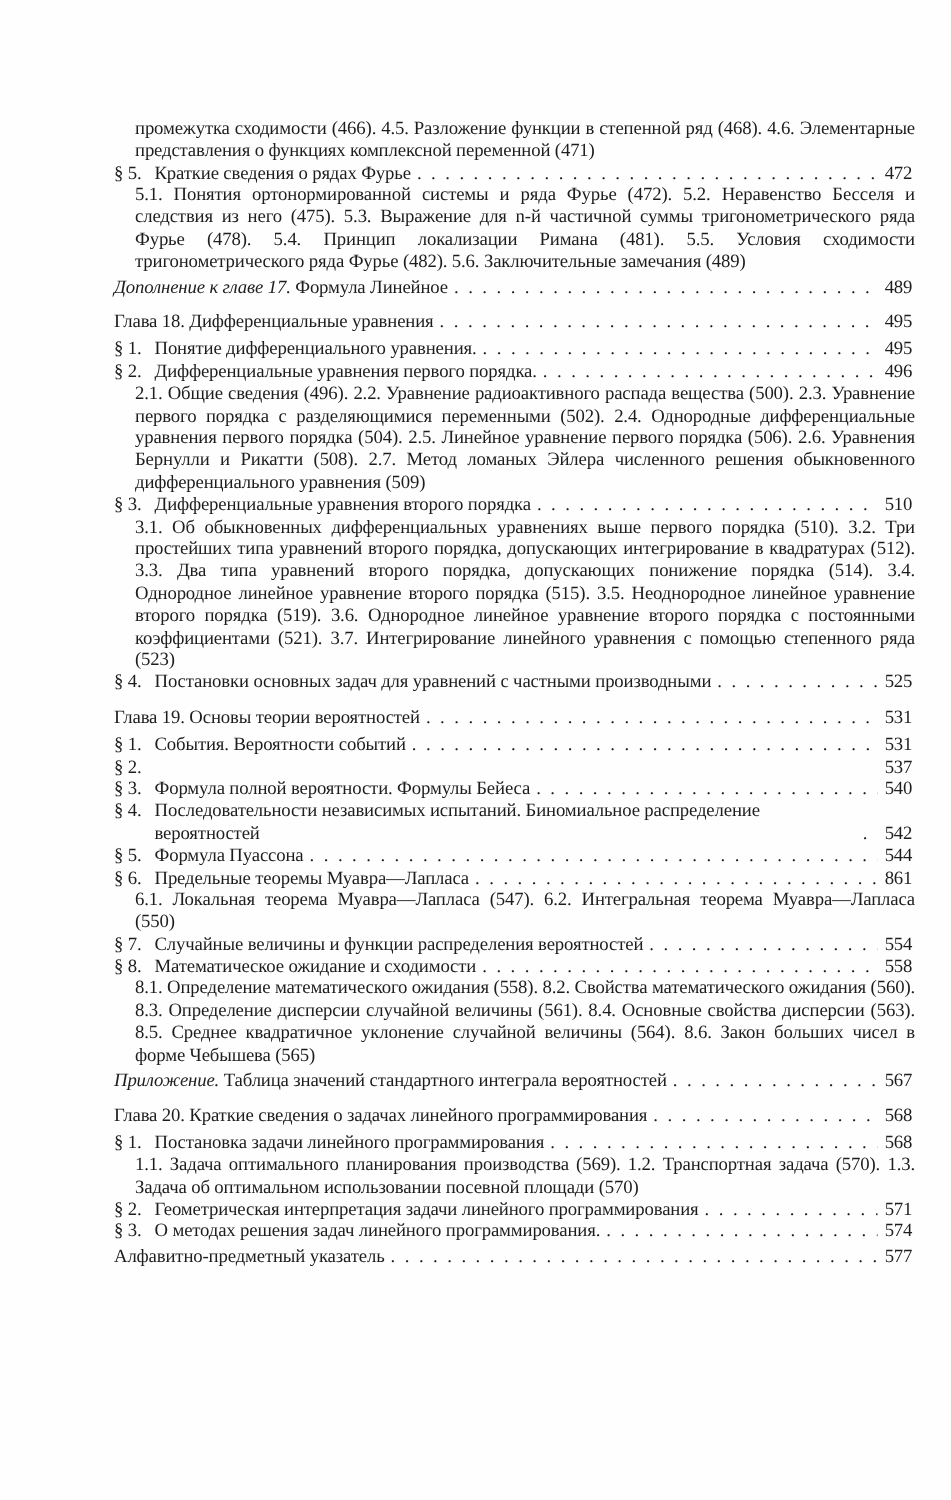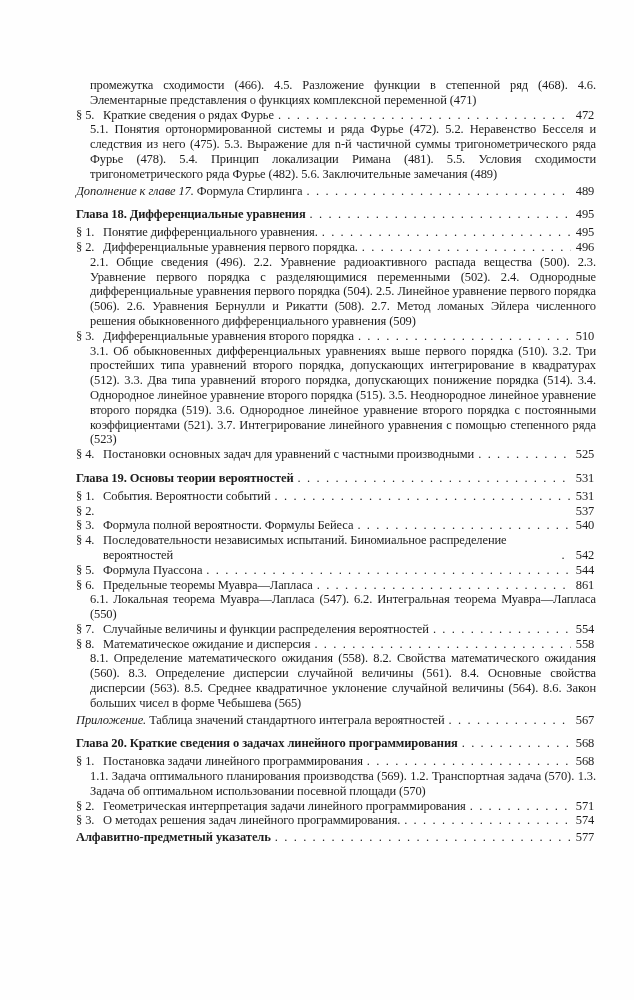--- a/index.html
+++ b/index.html
@@ -1,21 +1,21 @@
 <!DOCTYPE html>
 <html lang="ru"><head>
 <meta charset="utf-8">
 <style>
   html, body { margin: 0; padding: 0; background: #ffffff; }
   .page {
     position: relative;
     width: 634px; height: 1000px;
     box-sizing: border-box;
     background: #fefefe;
-    padding: 78px 38px 0 76px;
+    padding: 78px 24px 0 76px;
     font-family: "Liberation Serif", "DejaVu Serif", serif;
     font-size: 12.5px;
     line-height: 14.8px;
     color: #1d1d1d;
     overflow: hidden;
     letter-spacing: -0.1px;
   }
   .row { display: flex; align-items: baseline; }
   .row .label { flex: 0 0 27px; }
   .row .t { flex: 0 1 auto; }
@@ -27,21 +27,21 @@
   }
   .leader::after {
     content: ". . . . . . . . . . . . . . . . . . . . . . . . . . . . . . . . . . . . . . . . . . . . . . . . . . . . . . . . . . . .";
     letter-spacing: 1.6px;
   }
   .nodots .leader::after { content: ""; }
   .pnum { align-self: flex-end; min-width: 22px; text-align: center; white-space: nowrap; }
   .sub { margin: 0 0 0 14px; text-align: justify; }
   p.sub { margin-top: 0; margin-bottom: 0; }
   .chapter { margin-top: 9px; margin-bottom: 3px; }
-  .b { font-weight: bold; }
+  .b { font-weight: normal; }
   .i { font-style: italic; }
   .mt2 { margin-top: 2px; }
   .tight .t { letter-spacing: -0.45px; word-spacing: -0.5px; }
 </style>
 </head>
 <body>
 
 <div class="page">
 
   <p class="sub">промежутка сходимости (466). 4.5. Разложение функции в степенной ряд (468). 4.6. Элементарные представления о функциях комплексной переменной (471)</p>
@@ -49,21 +49,21 @@
   <div class="row">
     <span class="label">§ 5.</span>
     <span class="t">Краткие сведения о рядах Фурье</span>
     <span class="leader"></span>
     <span class="pnum">472</span>
   </div>
 
   <p class="sub">5.1. Понятия ортонормированной системы и ряда Фурье (472). 5.2. Неравенство Бесселя и следствия из него (475). 5.3. Выражение для n-й частичной суммы тригонометрического ряда Фурье (478). 5.4. Принцип локализации Римана (481). 5.5. Условия сходимости тригонометрического ряда Фурье (482). 5.6. Заключительные замечания (489)</p>
 
   <div class="row mt2">
-    <span class="t"><span class="i">Дополнение к главе 17.</span> <span>Формула Стирлинга</span></span>
+    <span class="t"><span class="i">Дополнение к главе 17.</span> <span>Формула Линейное</span></span>
     <span class="leader"></span>
     <span class="pnum">489</span>
   </div>
 
   <div class="row chapter">
     <span class="t b">Глава 18. Дифференциальные уравнения</span>
     <span class="leader"></span>
     <span class="pnum">495</span>
   </div>
 
@@ -150,21 +150,21 @@
 
   <div class="row">
     <span class="label">§ 7.</span>
     <span class="t">Случайные величины и функции распределения вероятностей</span>
     <span class="leader"></span>
     <span class="pnum">554</span>
   </div>
 
   <div class="row">
     <span class="label">§ 8.</span>
-    <span class="t">Математическое ожидание и дисперсия</span>
+    <span class="t">Математическое ожидание и сходимости</span>
     <span class="leader"></span>
     <span class="pnum">558</span>
   </div>
 
   <p class="sub">8.1. Определение математического ожидания (558). 8.2. Свойства математического ожидания (560). 8.3. Определение дисперсии случайной величины (561). 8.4. Основные свойства дисперсии (563). 8.5. Среднее квадратичное уклонение случайной величины (564). 8.6. Закон больших чисел в форме Чебышева (565)</p>
 
   <div class="row mt2">
     <span class="t"><span class="i">Приложение.</span> <span>Таблица значений стандартного интеграла вероятностей</span></span>
     <span class="leader"></span>
     <span class="pnum">567</span>

